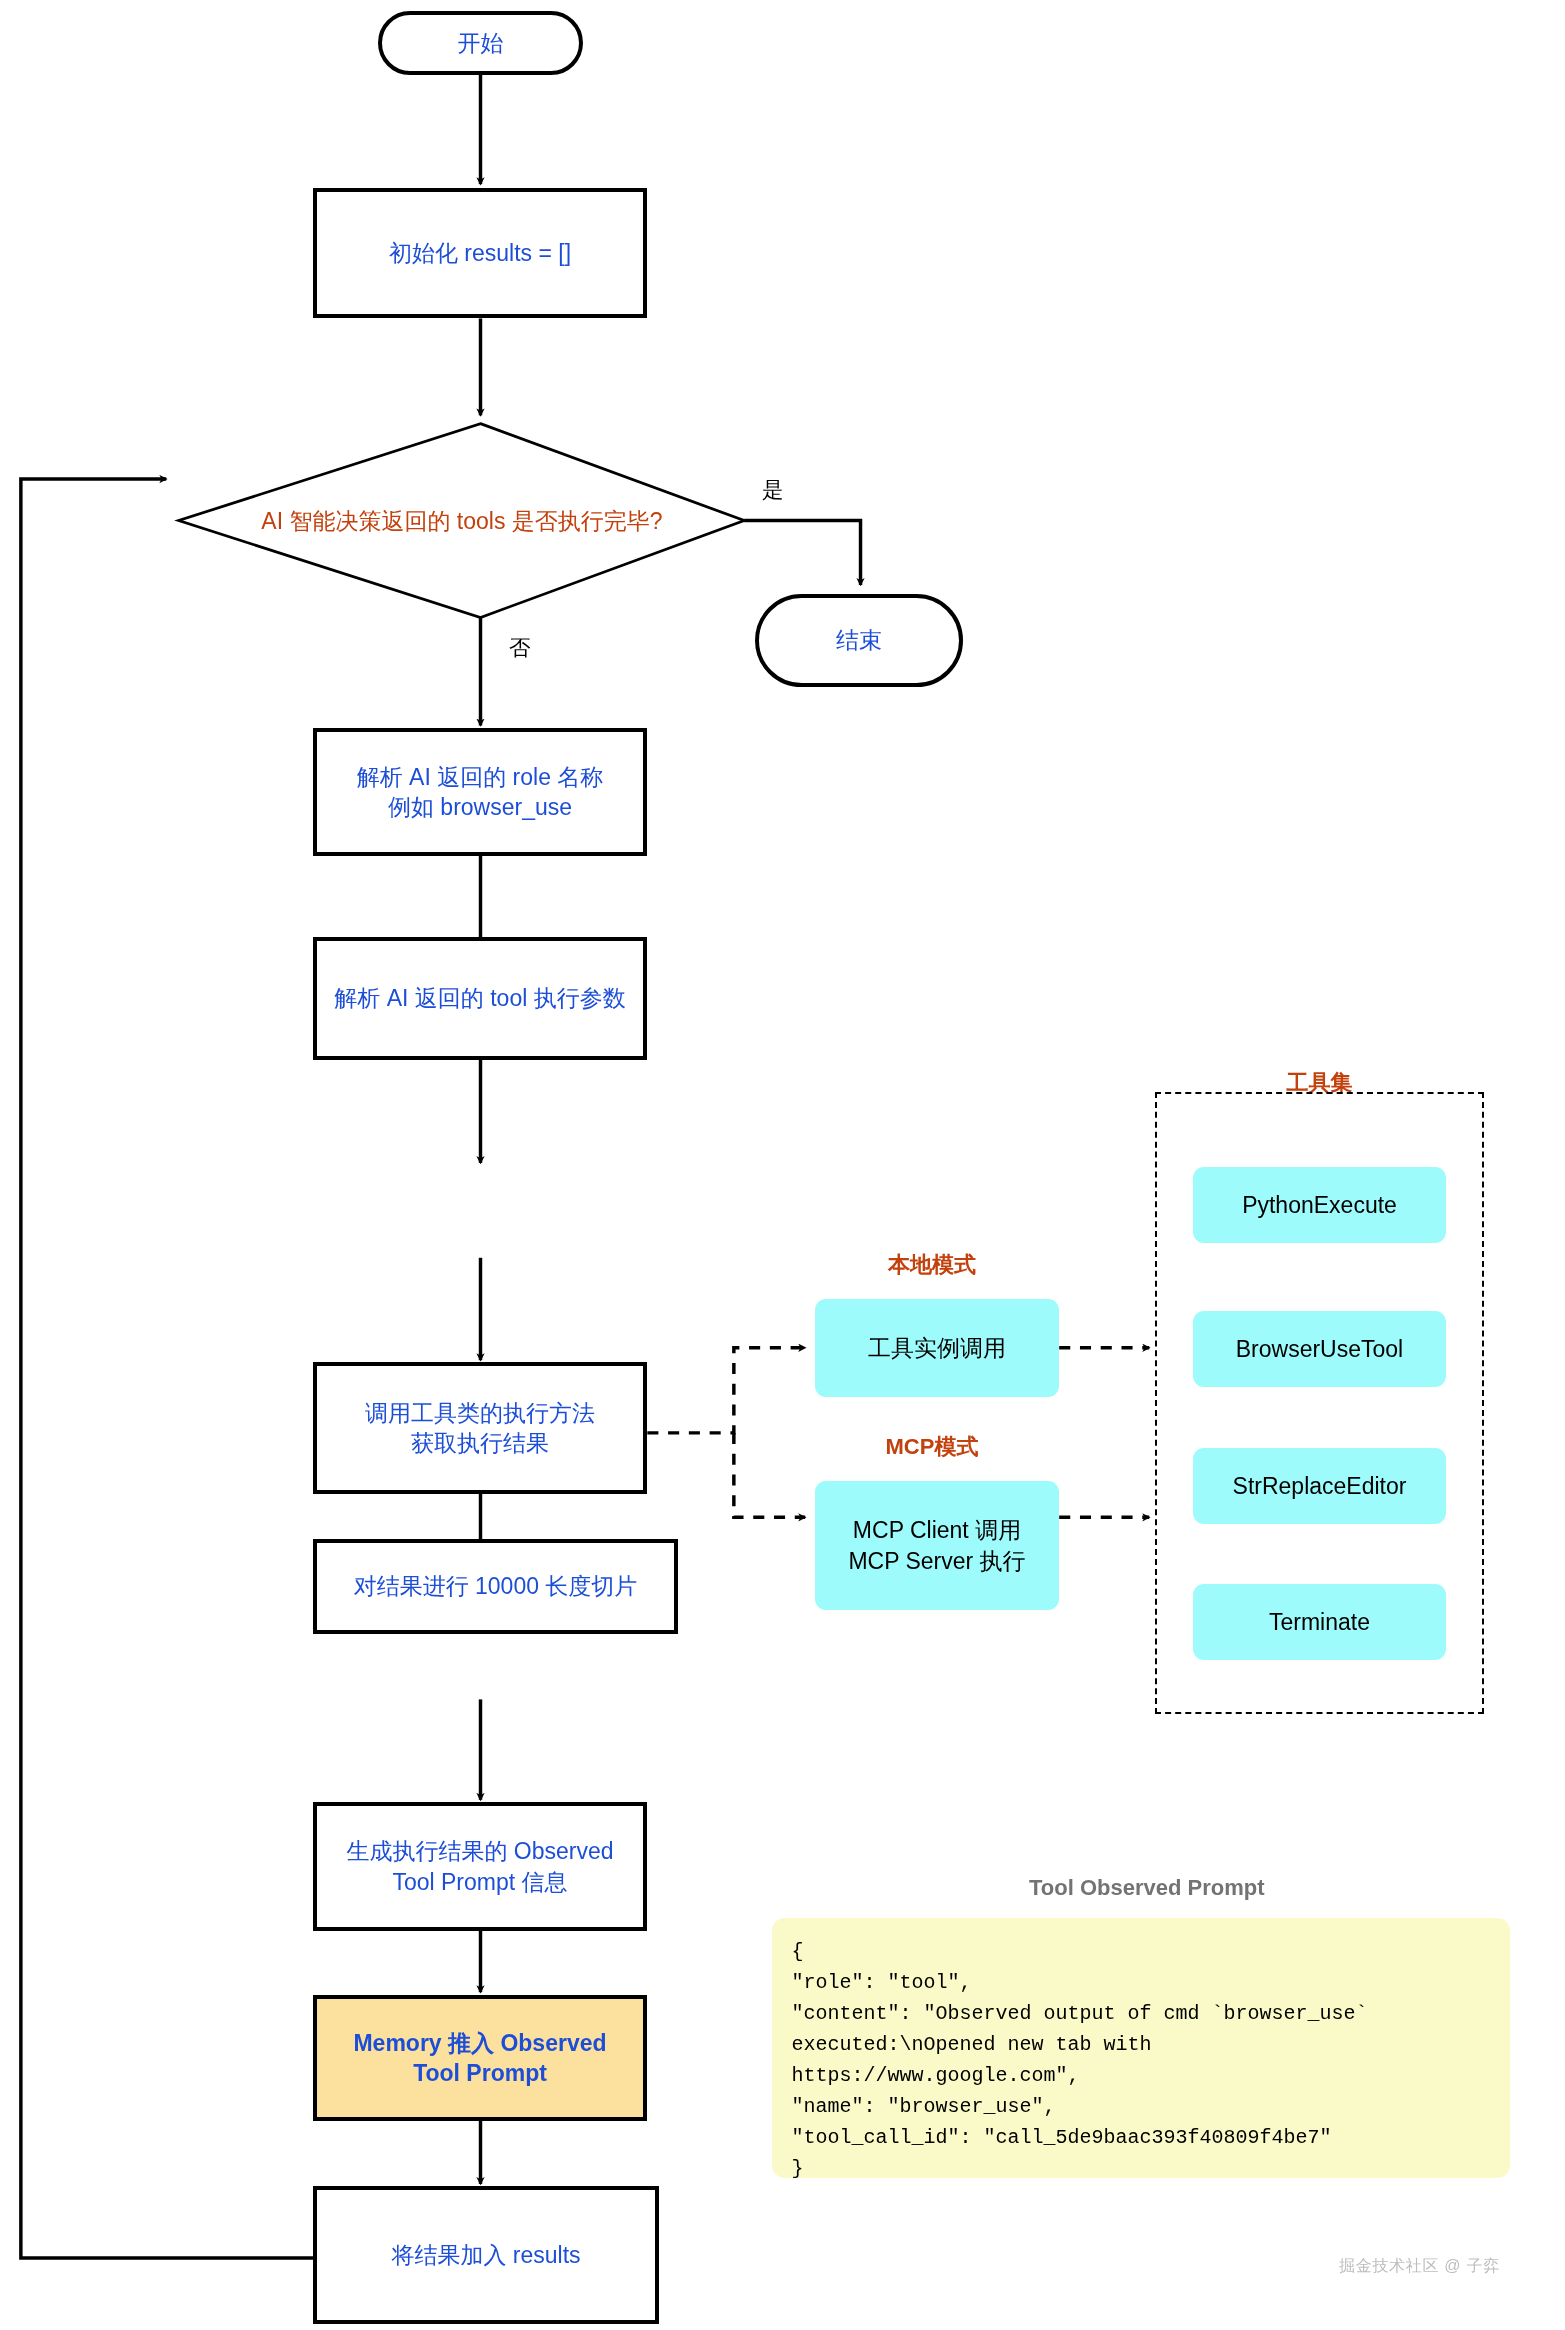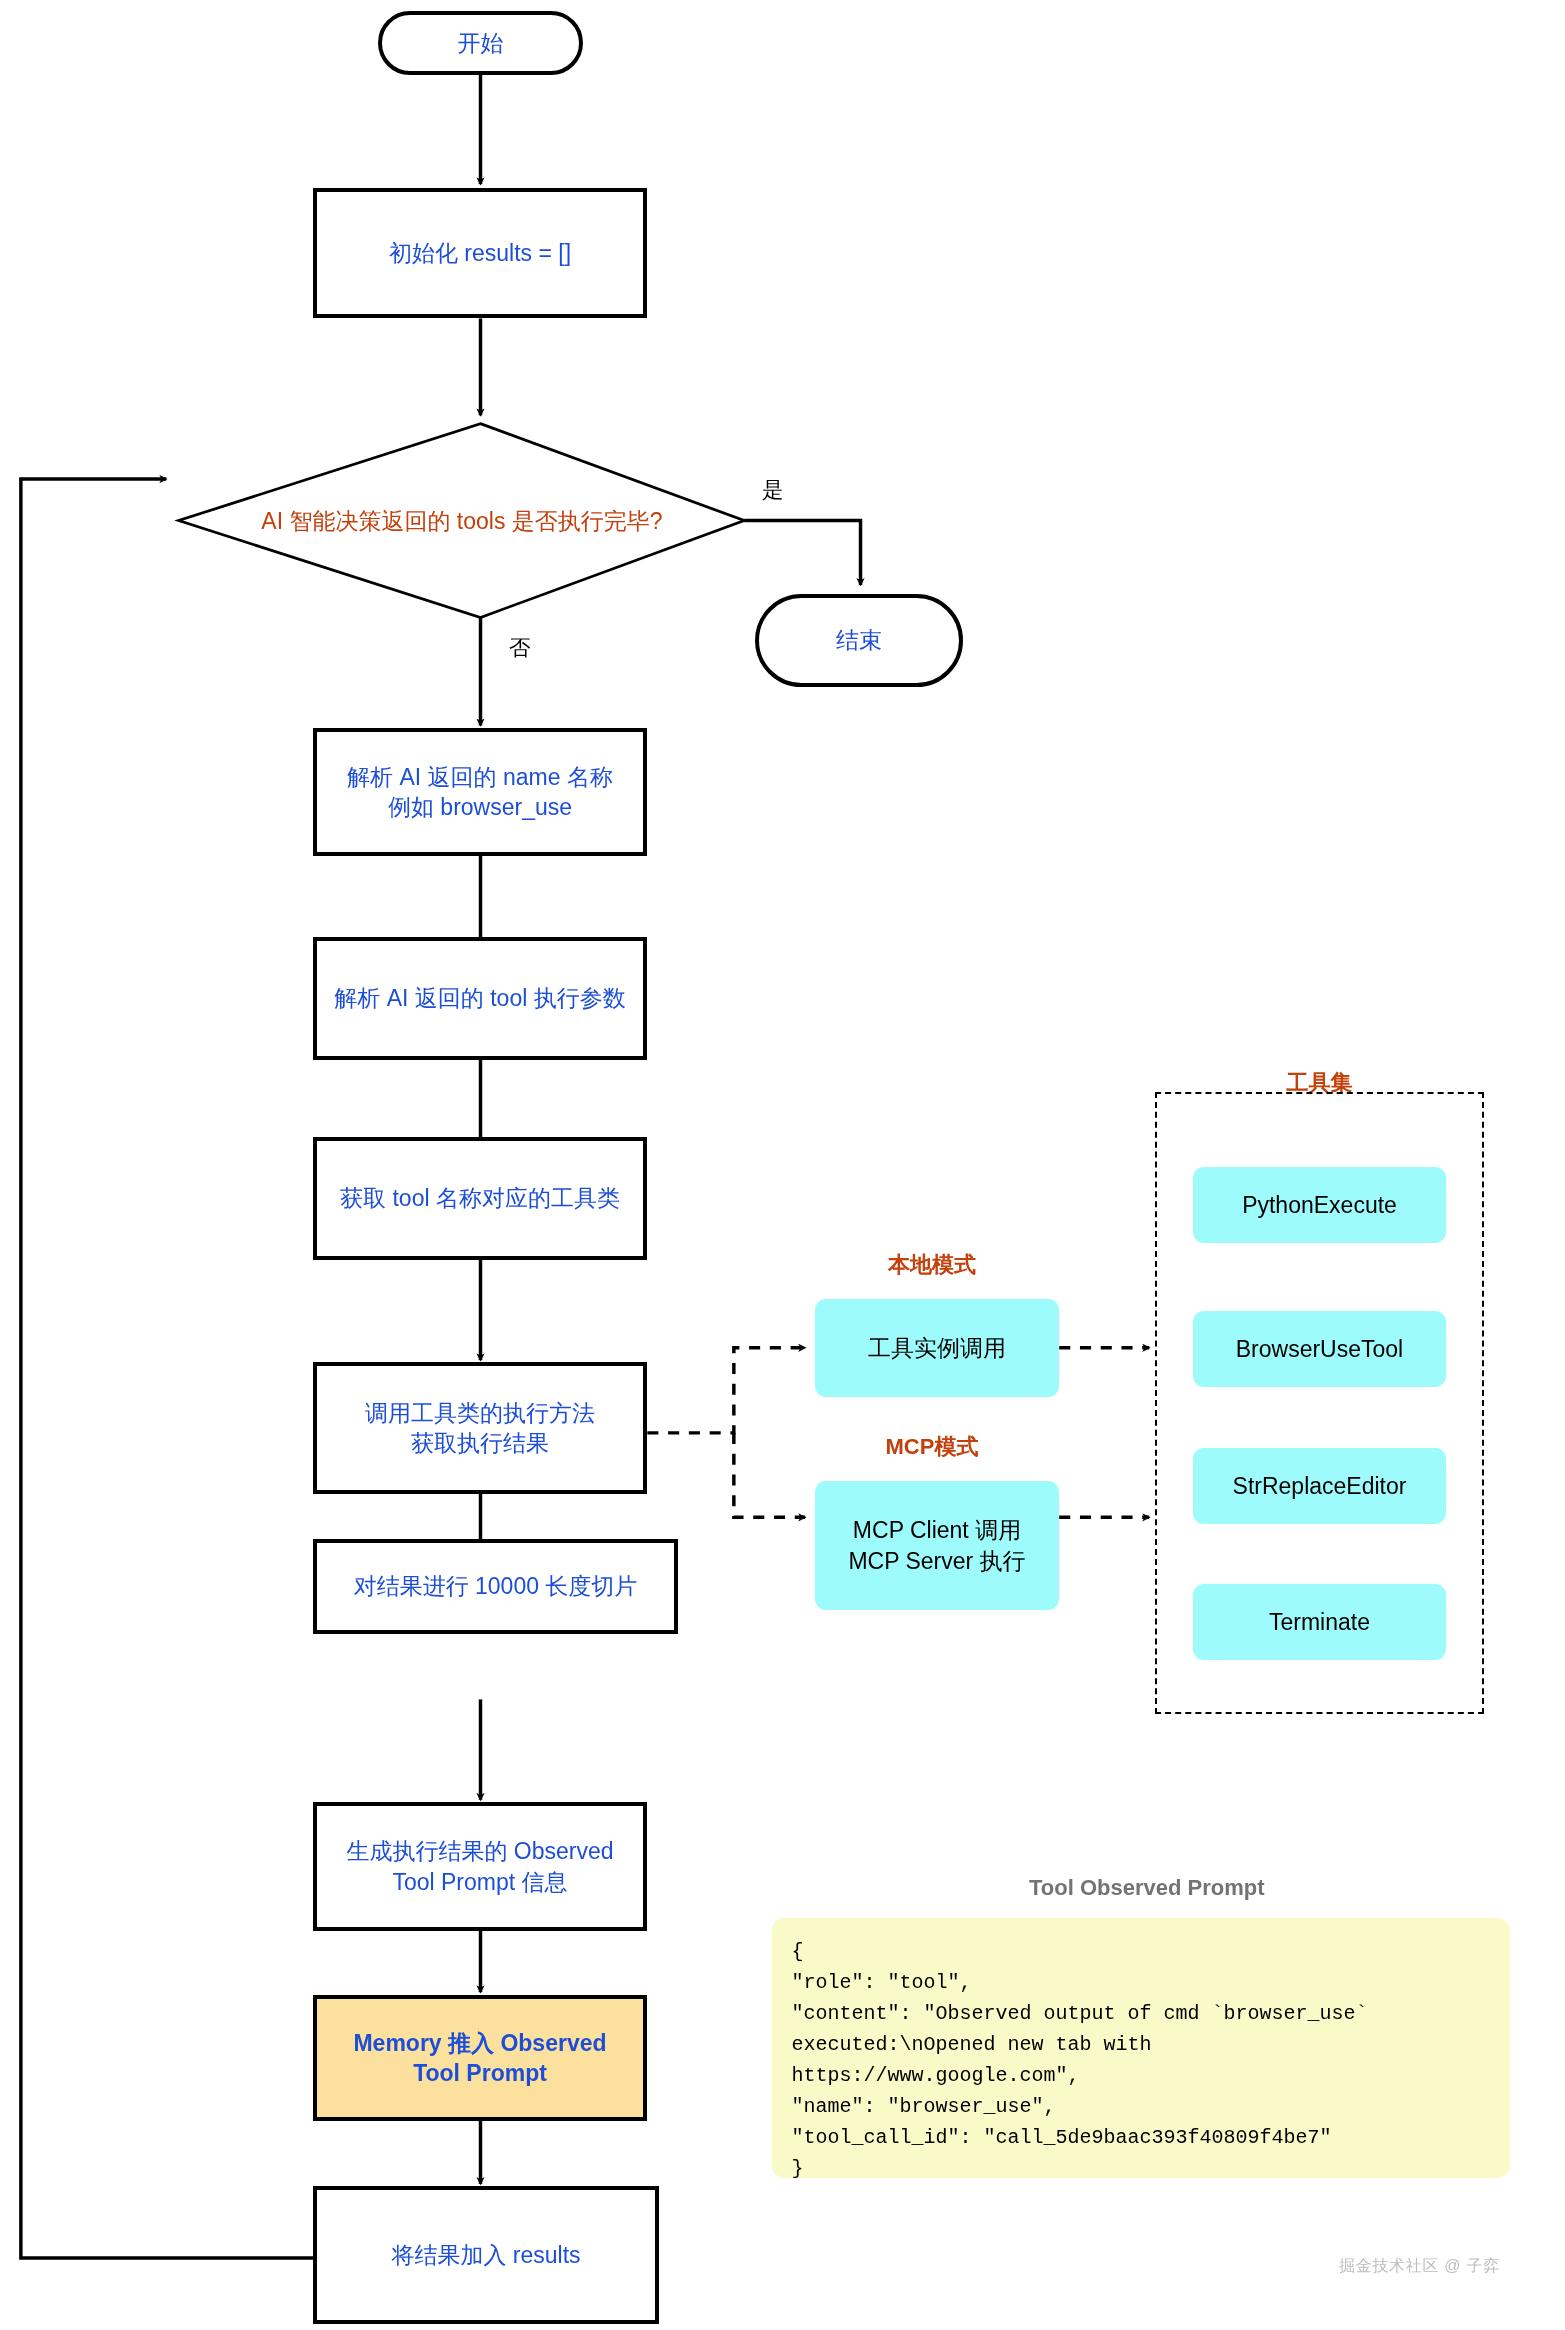--- a/index.html
+++ b/index.html
@@ -213,31 +213,28 @@
     </div>
 
     <div class="edge-label" style="left:762px; top:475px;">是</div>
     <div class="edge-label" style="left:509px; top:633px;">否</div>
 
     <div class="node term" style="left:755px; top:594px; width:208px; height:93px;">
       <span>结束</span>
     </div>
 
     <div class="node proc" style="left:313px; top:728px; width:334px; height:128px; flex-direction:column;">
-      <span>解析 AI 返回的 name 名称</span>
+      <span>解析 AI 返回的 role 名称</span>
       <span>例如 browser_use</span>
     </div>
 
     <div class="node proc" style="left:313px; top:937px; width:334px; height:123px;">
       <span>解析 AI 返回的 tool 执行参数</span>
     </div>
 
-    <div class="node proc" style="left:313px; top:1137px; width:334px; height:123px;">
-      <span>获取 tool 名称对应的工具类</span>
-    </div>
 
     <div class="node proc" style="left:313px; top:1362px; width:334px; height:132px; flex-direction:column;">
       <span>调用工具类的执行方法</span>
       <span>获取执行结果</span>
     </div>
 
     <div class="node proc" style="left:313px; top:1539px; width:365px; height:95px;">
       <span>对结果进行 10000 长度切片</span>
     </div>
 

